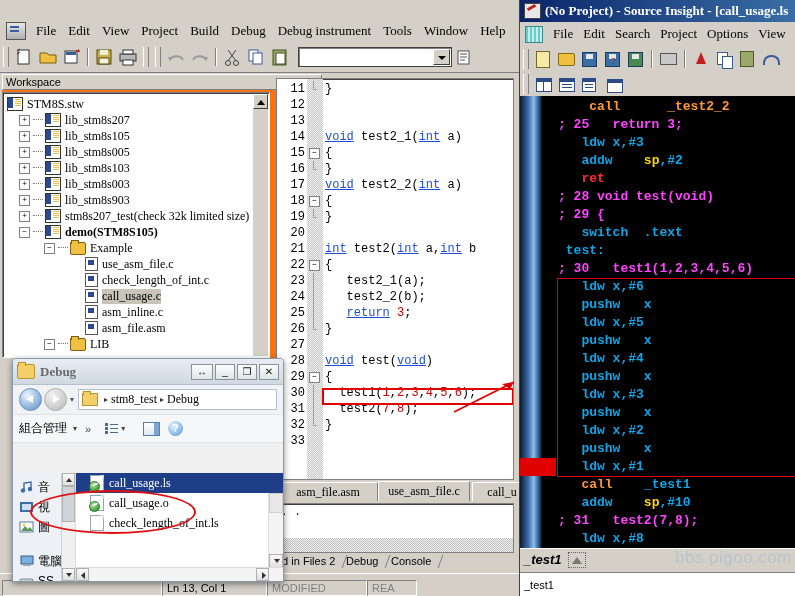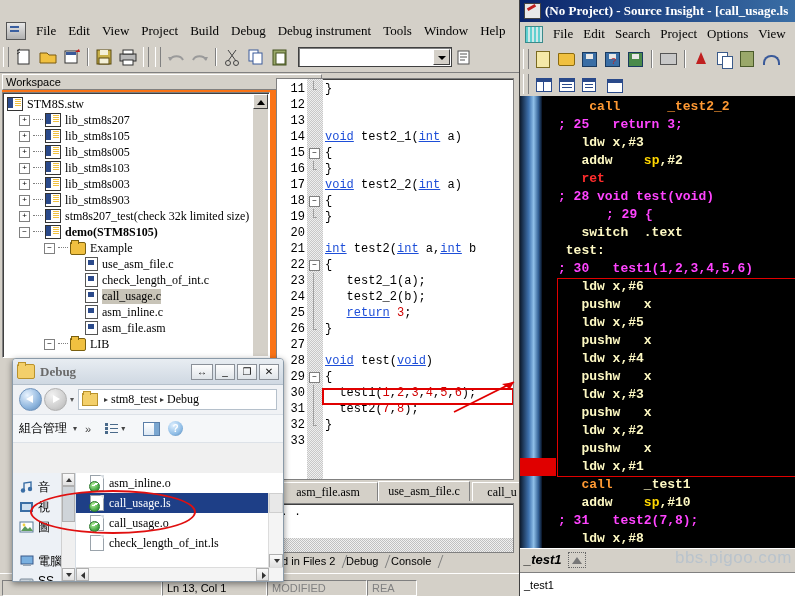--- a/index.html
+++ b/index.html
@@ -258,21 +258,21 @@
   .si-win.rows:before{content:"";position:absolute;left:2px;top:5px;right:2px;height:1px;
       background:#2a4a8a;box-shadow:0 3px 0 #2a4a8a;}
   .sisep{width:1px;height:18px;background:#808080;margin:0 4px;border-right:1px solid #fff;}
 
   #si-code{position:absolute;left:0;top:96px;width:276px;height:452px;background:#000;overflow:hidden;}
   #si-gradbar{position:absolute;left:0;top:0;width:22px;height:100%;
       background:linear-gradient(90deg,#0d1b2e 0%,#3f73b0 40%,#8fc0e8 62%,#2f5c90 85%,#071020 100%);}
   #si-breakbar{position:absolute;left:0;top:362px;width:36px;height:18px;background:#e00000;}
   .aline{position:absolute;left:0;height:18px;line-height:18px;white-space:pre;
       font-family:"Liberation Mono",monospace;font-size:13px;font-weight:bold;}
-  .a-white{color:#fef9c3;} .a-orange{color:#ff9933;} .a-red{color:#ff2d2d;}
+  .a-white{color:#0ea5e9;} .a-orange{color:#ff9933;} .a-red{color:#ff2d2d;}
   .a-mag{color:#ff44ff;} .a-yellow{color:#ffd700;}
   #si-redbox{position:absolute;left:37px;top:182px;width:239px;height:199px;
       border:1px solid #e00000;box-sizing:border-box;}
   #si-status{position:absolute;left:0;bottom:26px;width:276px;height:22px;background:#d4d0c8;
       border-top:1px solid #fff;display:flex;align-items:center;padding-left:4px;box-sizing:border-box;}
   #si-status .sym{font-family:"Liberation Sans",sans-serif;font-weight:bold;font-style:italic;font-size:13px;}
   #si-status .glyph{width:16px;height:14px;margin-left:6px;border:1px dotted #666;position:relative;}
   #si-status .glyph:after{content:"";position:absolute;left:3px;top:4px;
       border-left:5px solid transparent;border-right:5px solid transparent;border-bottom:7px solid #777;}
   #wmark{position:absolute;right:4px;bottom:28px;font-family:"Liberation Sans",sans-serif;
@@ -659,26 +659,20 @@
         <div class="minisb">
             <span class="tu"></span>
           </div>
         <div style="position:absolute;top:13px;width:13px;height:36px;background:#cfd4d9;border:1px solid #b0b0b0;box-sizing:border-box;"></div>
         <div class="minisb" style="position:absolute;bottom:0;">
             <span class="td"></span>
           </div>
       </div>
     </div>
     <div id="dbg-right">
-      <div class="frow">
-        <span class="fdoc">
-            <span class="chk"></span>
-          </span>
-        <span>asm_inline.o</span>
-      </div>
       <div class="frow sel">
         <span class="fdoc">
             <span class="chk"></span>
           </span>
         <span>call_usage.ls</span>
       </div>
       <div class="frow">
         <span class="fdoc">
             <span class="chk"></span>
           </span>
@@ -786,21 +780,21 @@
   <div id="si-code">
     <div id="si-gradbar"></div>
     <div id="si-breakbar"></div>
     <div id="si-asm">
         <div class="aline" style="top: 2px; left: 38px;"><span class="a-orange">    call      _test2_2</span></div>
         <div class="aline" style="top: 20px; left: 38px;"><span class="a-mag">; 25   return 3;</span></div>
         <div class="aline" style="top: 38px; left: 38px;"><span class="a-white">   ldw x,#3</span></div>
         <div class="aline" style="top: 56px; left: 38px;"><span class="a-white">   addw    </span><span class="a-yellow">sp</span><span class="a-white">,#2</span></div>
         <div class="aline" style="top: 74px; left: 38px;"><span class="a-red">   ret</span></div>
         <div class="aline" style="top: 92px; left: 38px;"><span class="a-mag">; 28 void test(void)</span></div>
-        <div class="aline" style="top: 110px; left: 38px; margin-left: 48px;"><span class="a-mag">; 29 {</span></div>
+        <div class="aline" style="top: 110px; left: 38px;"><span class="a-mag">; 29 {</span></div>
         <div class="aline" style="top: 128px; left: 38px;"><span class="a-white">   switch  .text</span></div>
         <div class="aline" style="top: 146px; left: 38px;"><span class="a-white"> test:</span></div>
         <div class="aline" style="top: 164px; left: 38px;"><span class="a-mag">; 30   test1(1,2,3,4,5,6)</span></div>
         <div class="aline" style="top: 182px; left: 38px;"><span class="a-white">   ldw x,#6</span></div>
         <div class="aline" style="top: 200px; left: 38px;"><span class="a-white">   pushw   x</span></div>
         <div class="aline" style="top: 218px; left: 38px;"><span class="a-white">   ldw x,#5</span></div>
         <div class="aline" style="top: 236px; left: 38px;"><span class="a-white">   pushw   x</span></div>
         <div class="aline" style="top: 254px; left: 38px;"><span class="a-white">   ldw x,#4</span></div>
         <div class="aline" style="top: 272px; left: 38px;"><span class="a-white">   pushw   x</span></div>
         <div class="aline" style="top: 290px; left: 38px;"><span class="a-white">   ldw x,#3</span></div>

